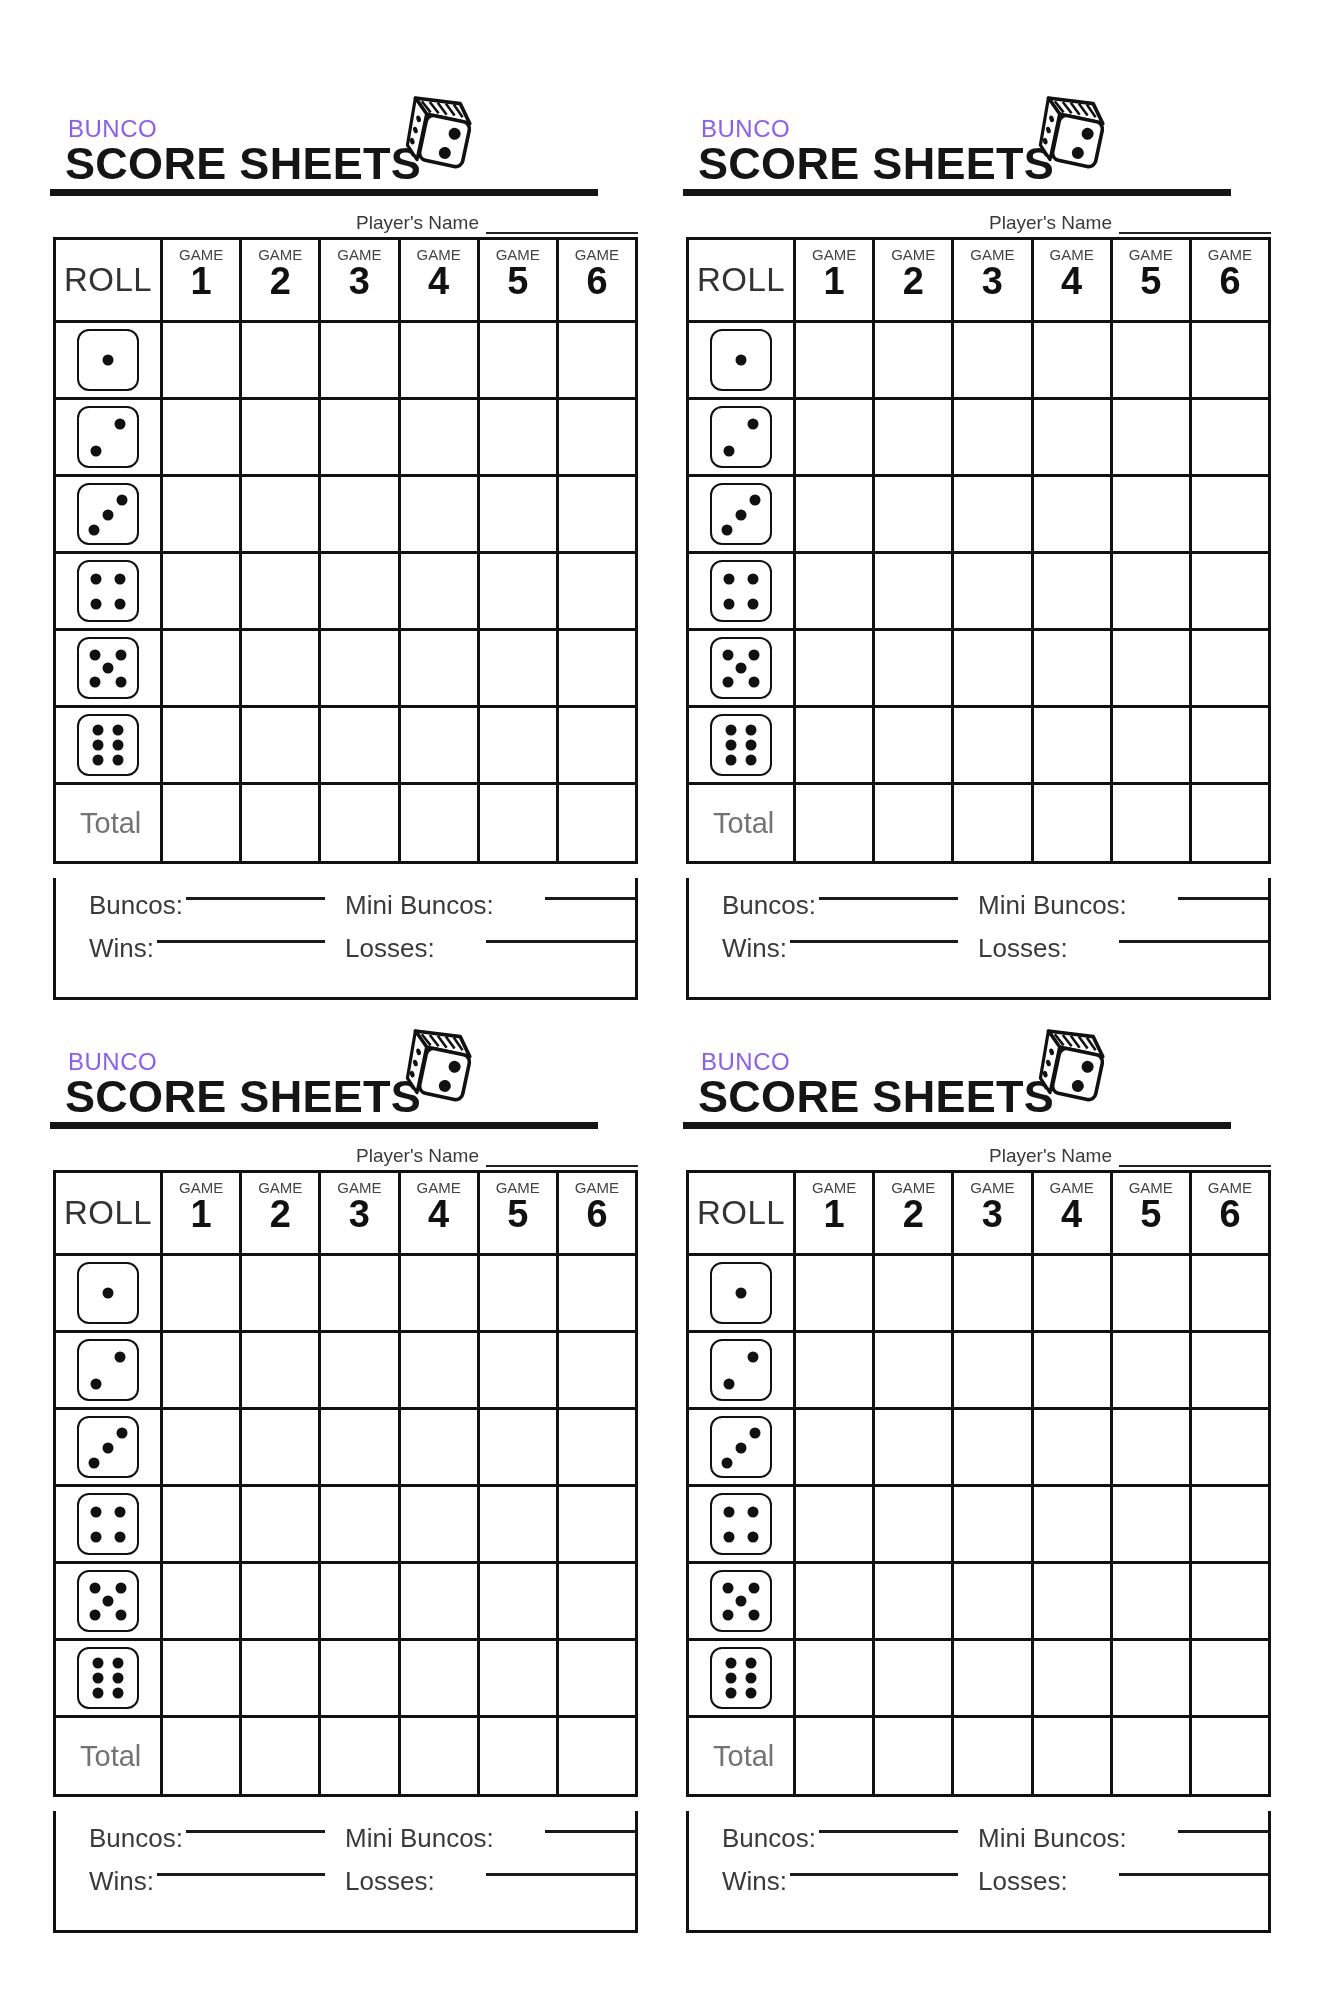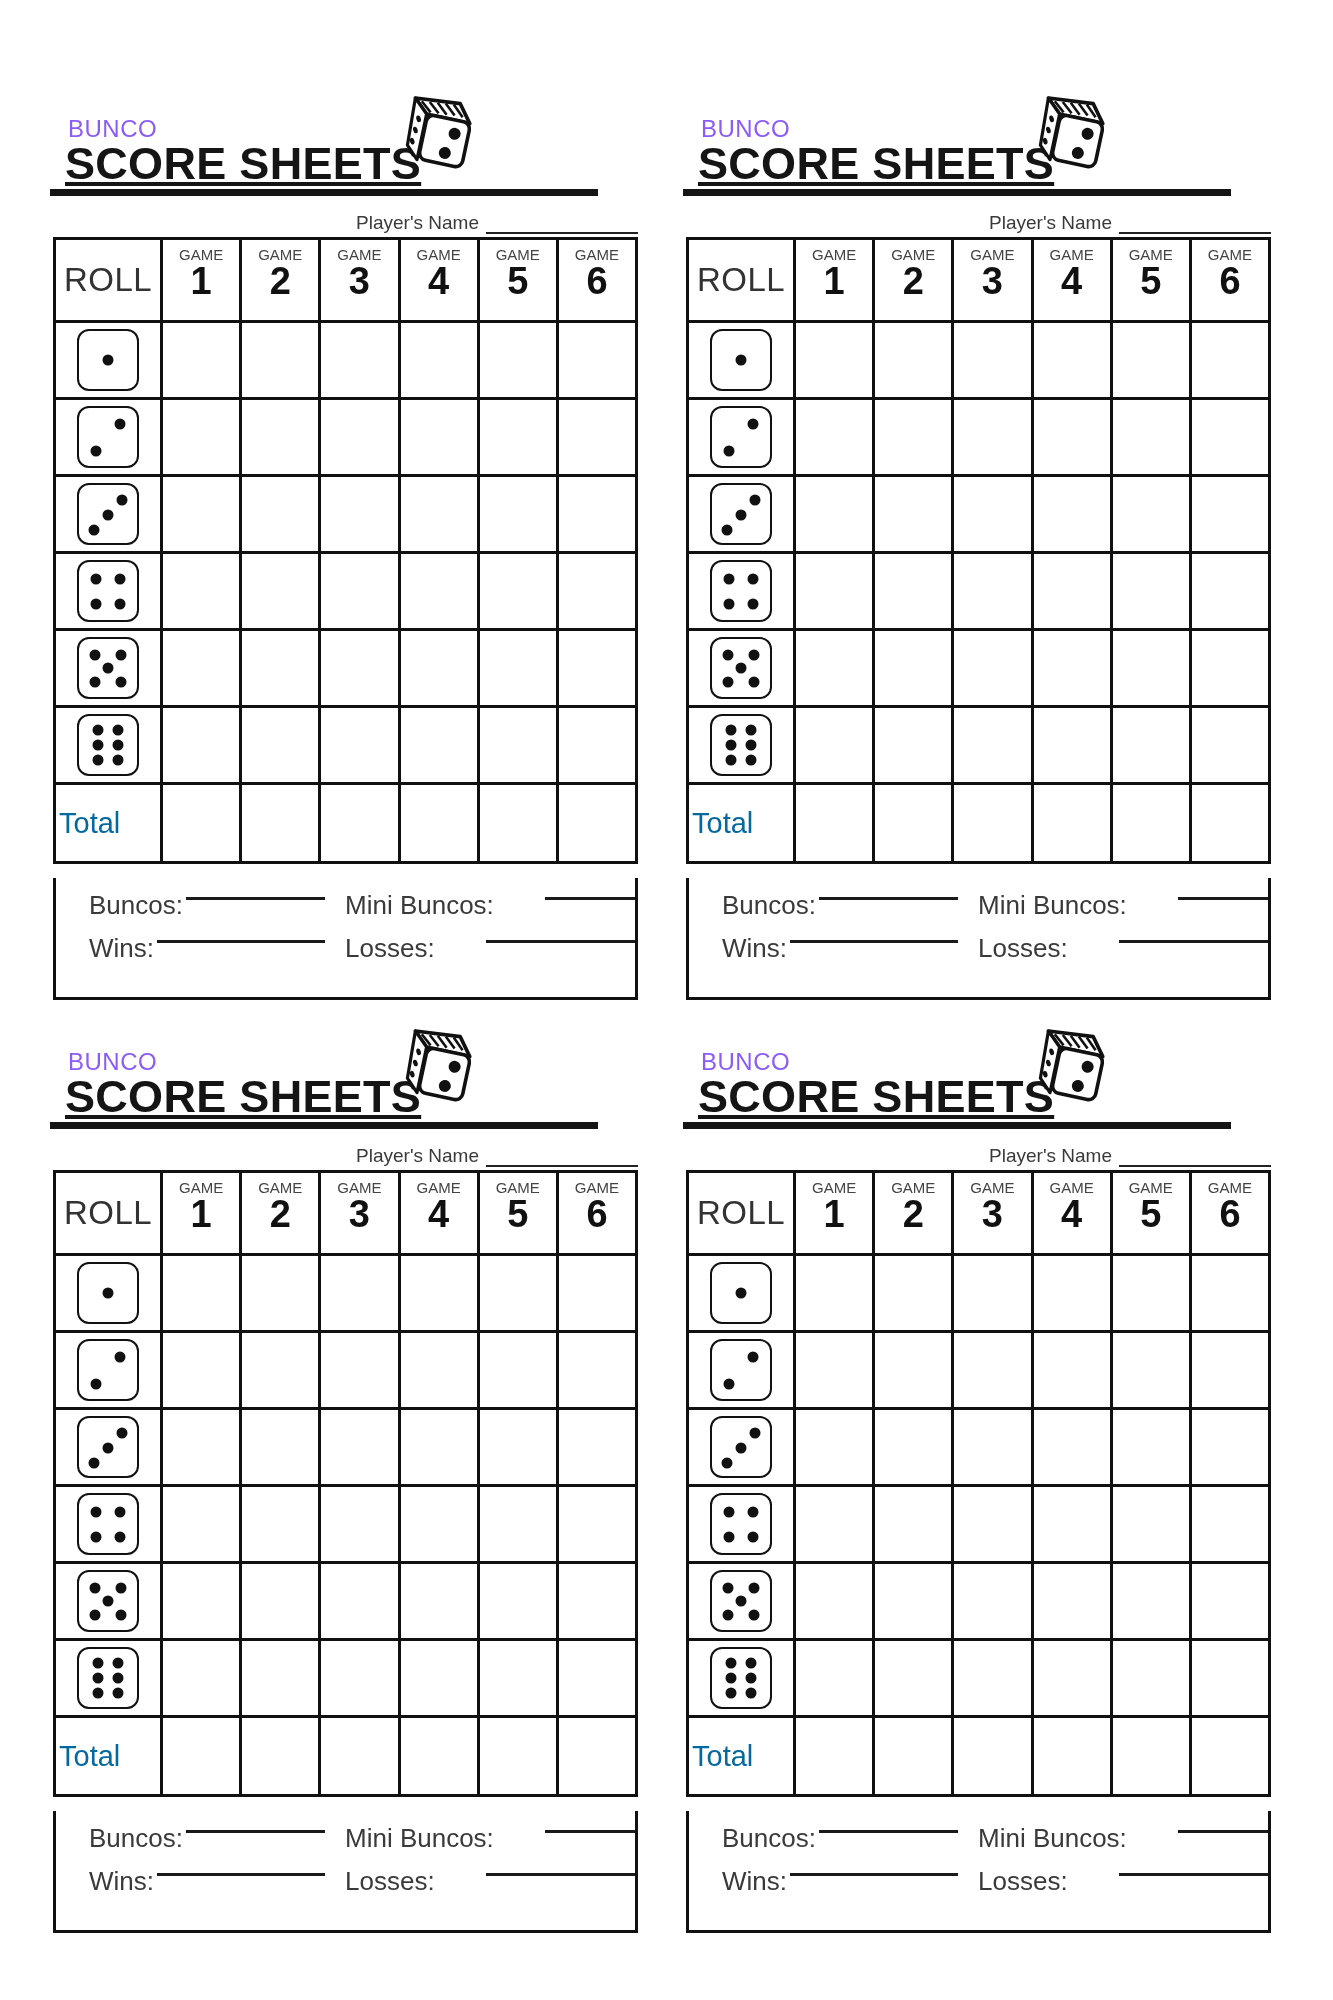--- a/index.html
+++ b/index.html
@@ -22,21 +22,20 @@
   .brand{
     margin-left:15px;padding-top:5px;
     font-size:24px;line-height:1.15;font-weight:400;
     letter-spacing:0.5px;color:#8b5cf6;
   }
   .main-title{
     margin-left:12px;margin-top:0;
     font-size:45px;line-height:0.95;font-weight:800;
     letter-spacing:0.3px;color:#151515;
     white-space:nowrap;
-    text-decoration:underline;
   }
   .die-3d{position:absolute;left:344px;top:-20px;width:80px;height:88px;}
   .title-rule{height:7px;background:#151515;width:548px;margin-left:-3px;margin-top:4px;}
 
   
   .pname-row{
     display:flex;justify-content:flex-end;align-items:flex-end;
     margin-top:12px;height:26px;
     font-size:19px;color:#3a3a3a;font-weight:400;
   }
@@ -72,22 +71,22 @@
 
   .die{
     position:relative;width:58px;height:58px;
     border:2px solid #111;border-radius:12px;background:#fff;
   }
   .pip{
     position:absolute;width:11px;height:11px;border-radius:50%;
     background:#111;transform:translate(-50%,-50%);
   }
   .total-label{
-    justify-content:flex-start;padding-left:3px;
-    font-size:29px;font-weight:400;color:#0369a1;
+    justify-content:flex-start;padding-left:24px;
+    font-size:29px;font-weight:400;color:#737373;
   }
 
   
   .sfooter{
     width:579px;height:119px;
     border:3px solid #111;border-top:none;
     background:#fff;
   }
   .frow{
     display:flex;align-items:flex-end;

